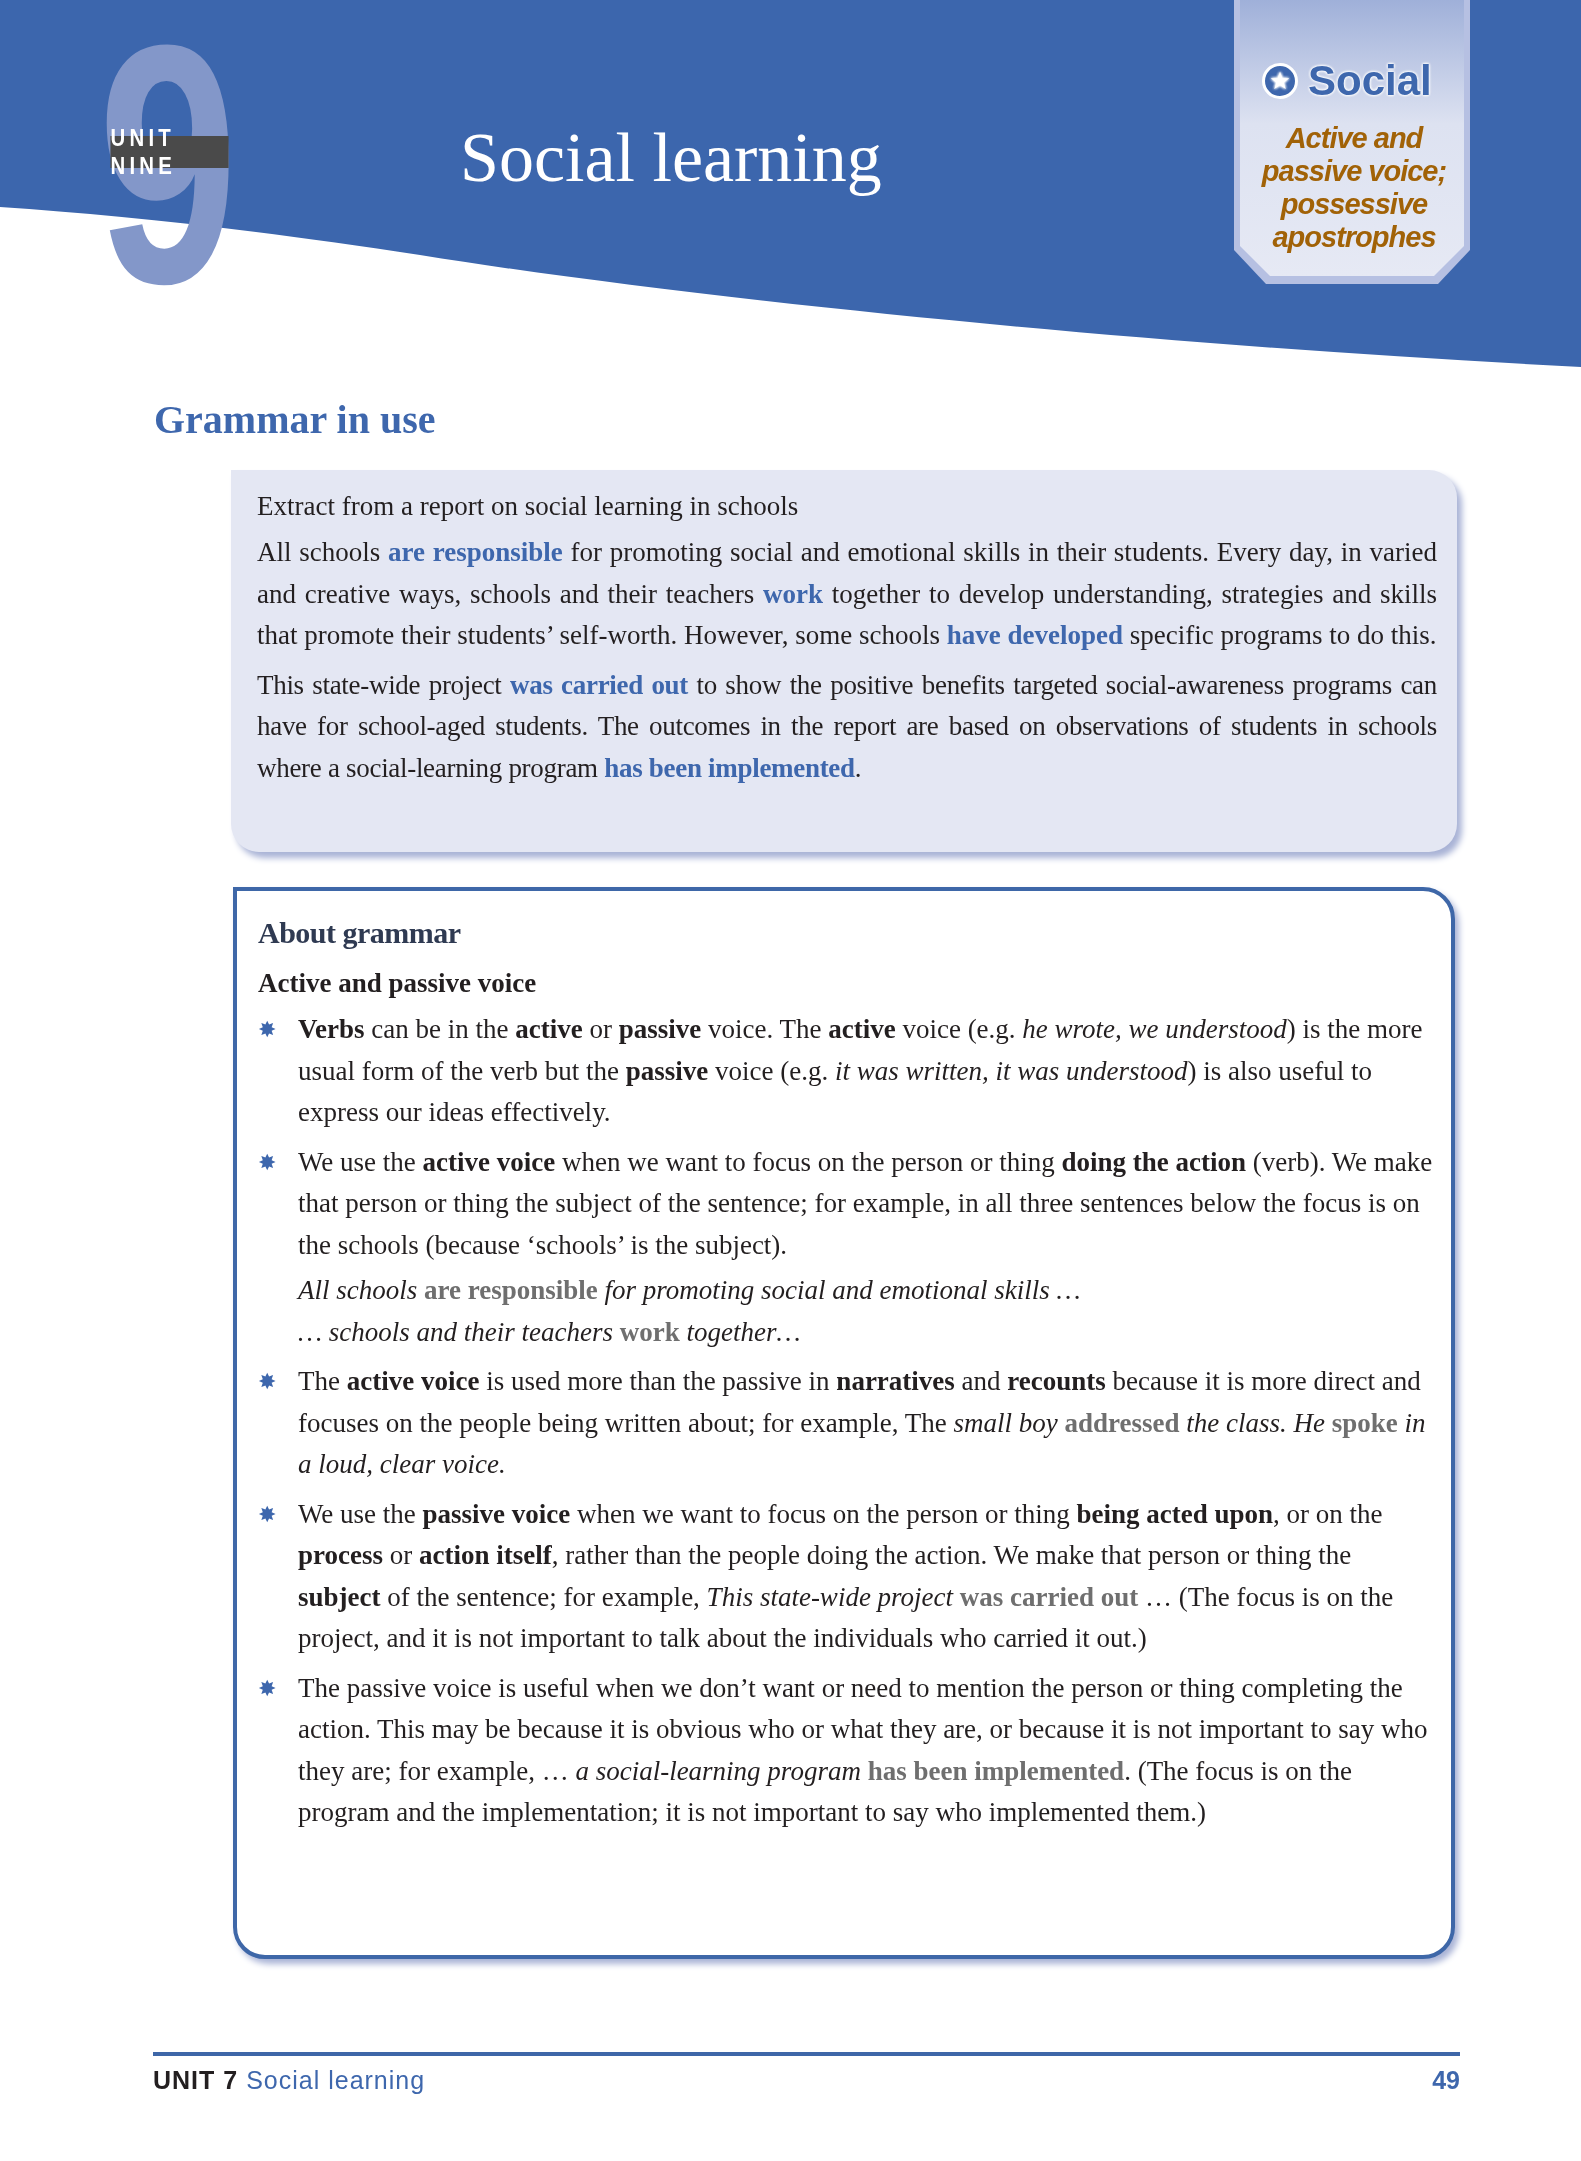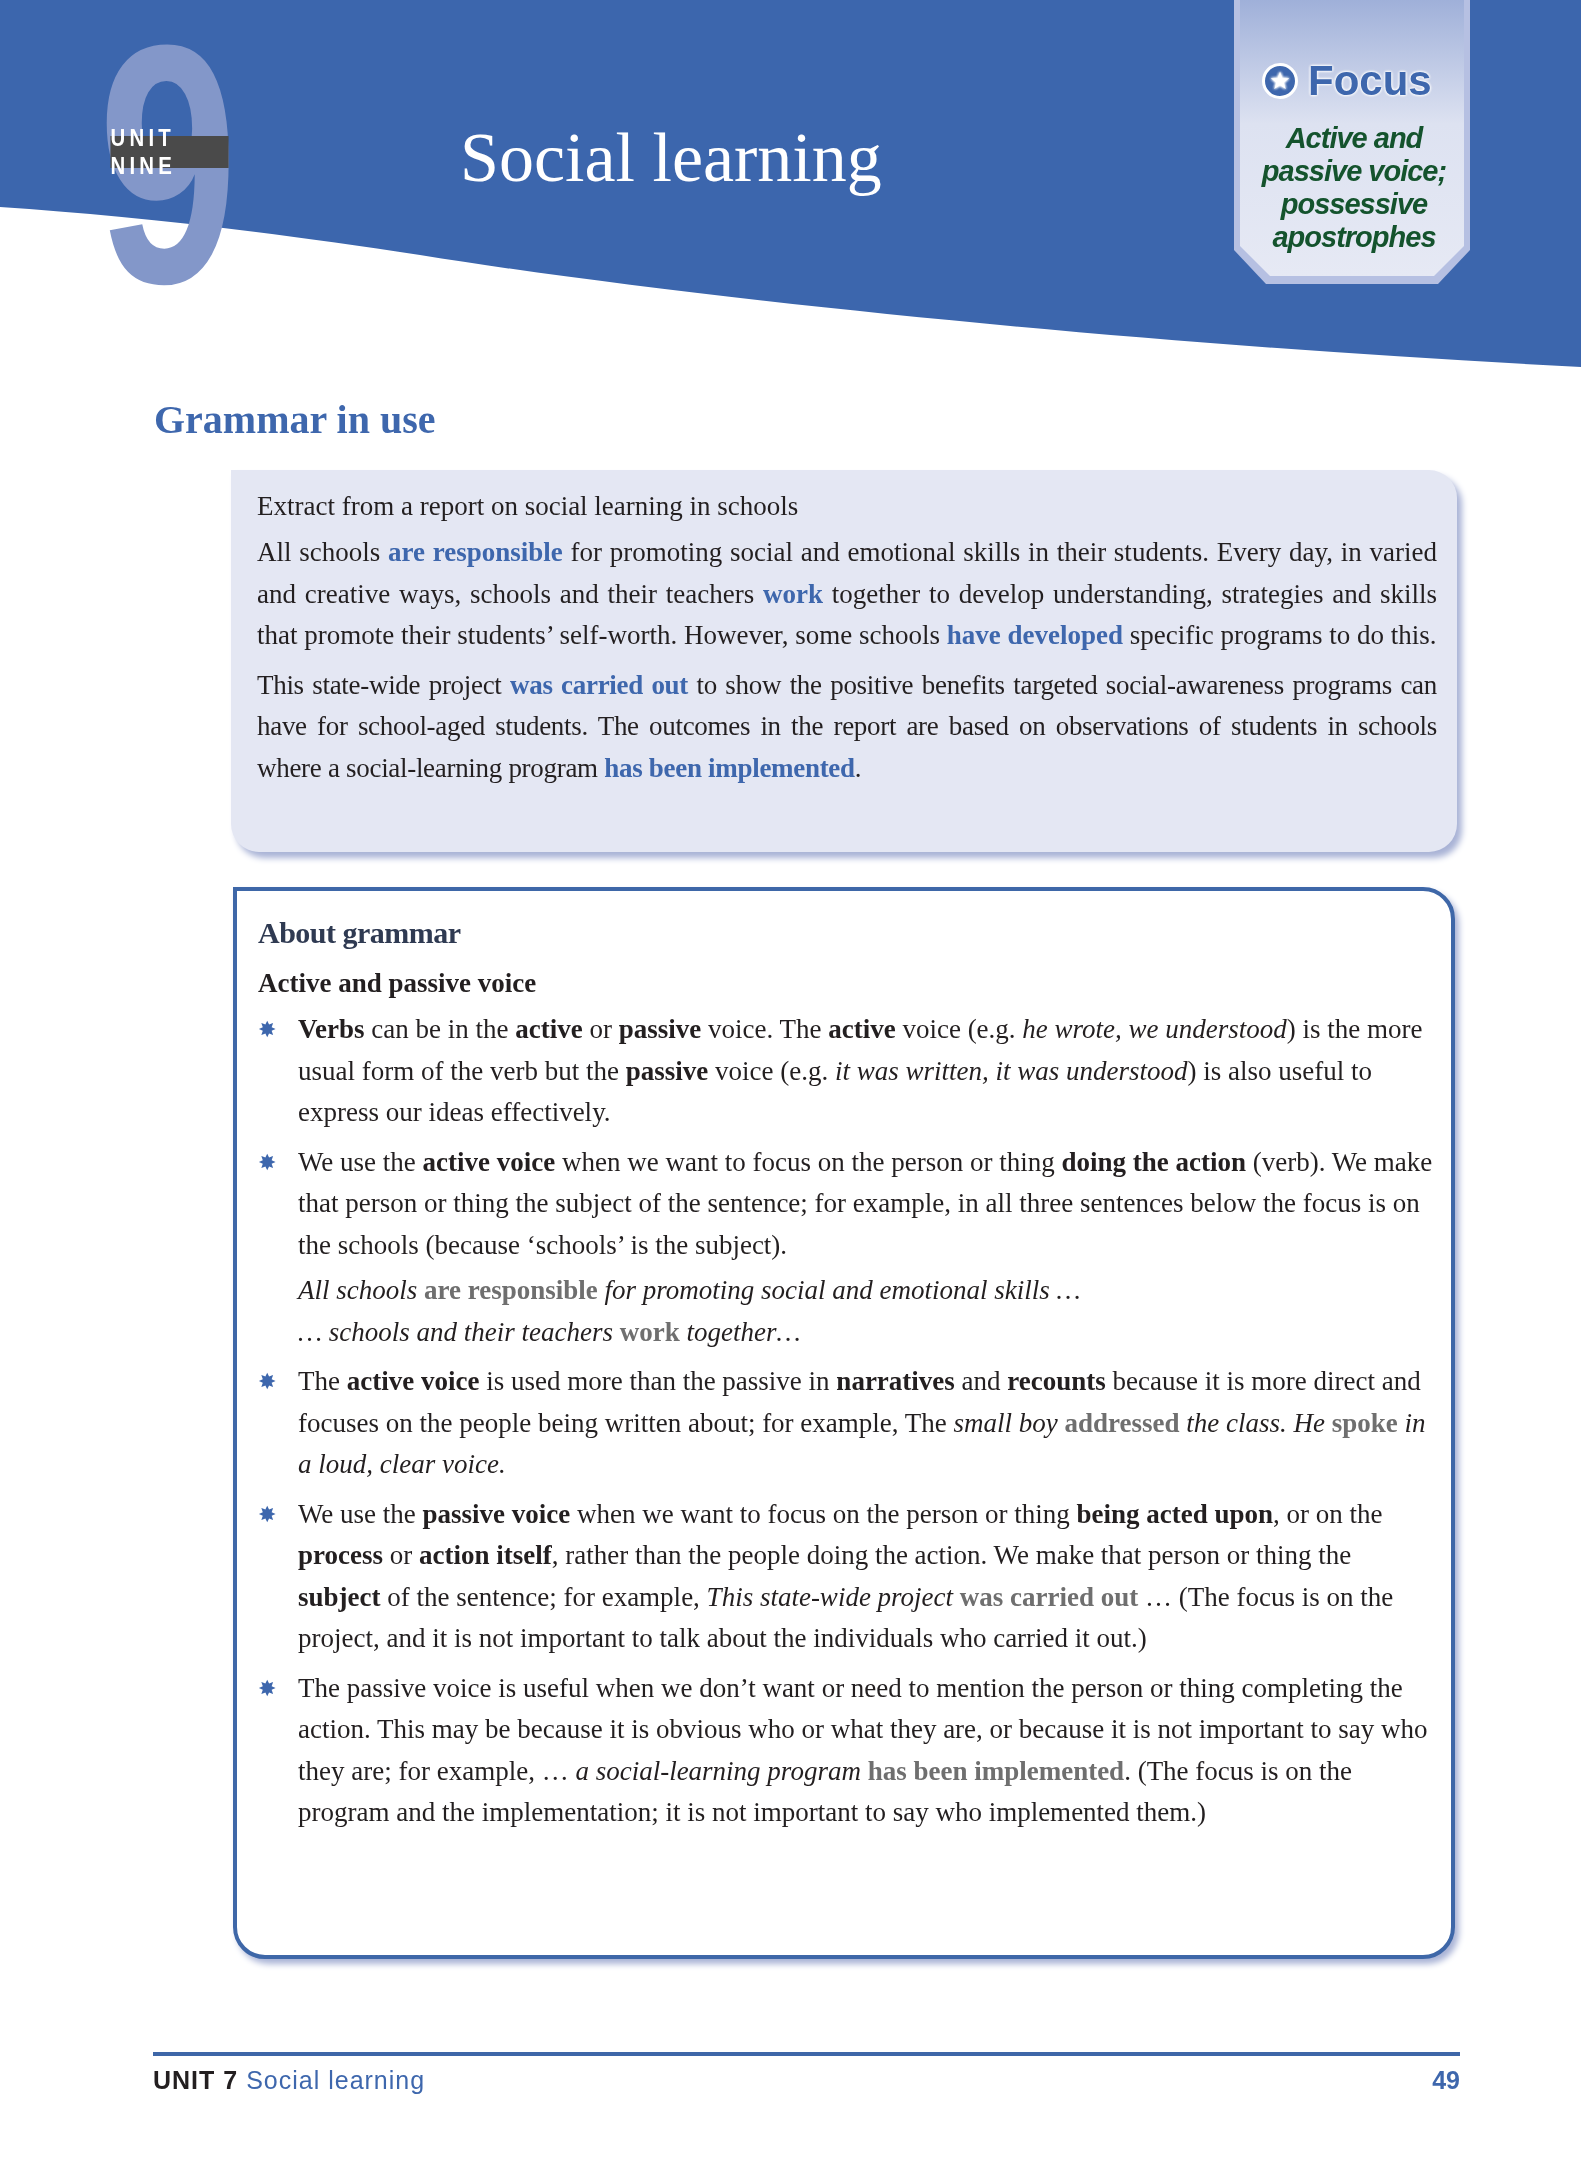--- a/index.html
+++ b/index.html
@@ -38,21 +38,21 @@
   #focus-star {
     width: 36px; height: 36px; border-radius: 50%;
     background: #3e67ad; border: 3px solid #fff; color: #fff;
     display: flex; align-items: center; justify-content: center;
     font-size: 24px; line-height: 1; box-sizing: border-box;
   }
   #focus-text {
     left: 1240px; top: 122px; width: 228px; text-align: center;
     font-family: "Liberation Sans", "DejaVu Sans", sans-serif;
     font-style: italic; font-weight: bold; font-size: 29px; line-height: 33px;
-    color: #14532d; letter-spacing: -1px;
+    color: #a16207; letter-spacing: -1px;
   }
 
   
   #section-heading {
     left: 154px; top: 396px; color: #3e67ad;
     font-weight: bold; font-size: 40px; line-height: 48px; white-space: nowrap;
   }
 
   
   #extract-box {
@@ -114,21 +114,21 @@
       <stop offset="0" stop-color="#9fb0d9"></stop>
       <stop offset="0.45" stop-color="#dde2f1"></stop>
       <stop offset="1" stop-color="#e6e9f4"></stop>
     </linearGradient>
   </defs>
   <path d="M2,0 L238,0 L238,250 L206,284 L34,284 L2,250 Z" fill="#b6c0e2"></path>
   <path d="M8,0 L232,0 L232,246 L202,276 L38,276 L8,246 Z" fill="url(#fg)"></path>
 </svg>
 <div class="abs" id="focus-title">
   <span id="focus-star">★</span>
-  <span>Focus</span>
+  <span>Social</span>
 </div>
 <div class="abs" id="focus-text">
   <div>Active and</div>
   <div>passive voice;</div>
   <div>possessive</div>
   <div>apostrophes</div>
 </div>
 
 <div class="abs" id="section-heading">Grammar in use</div>
 

